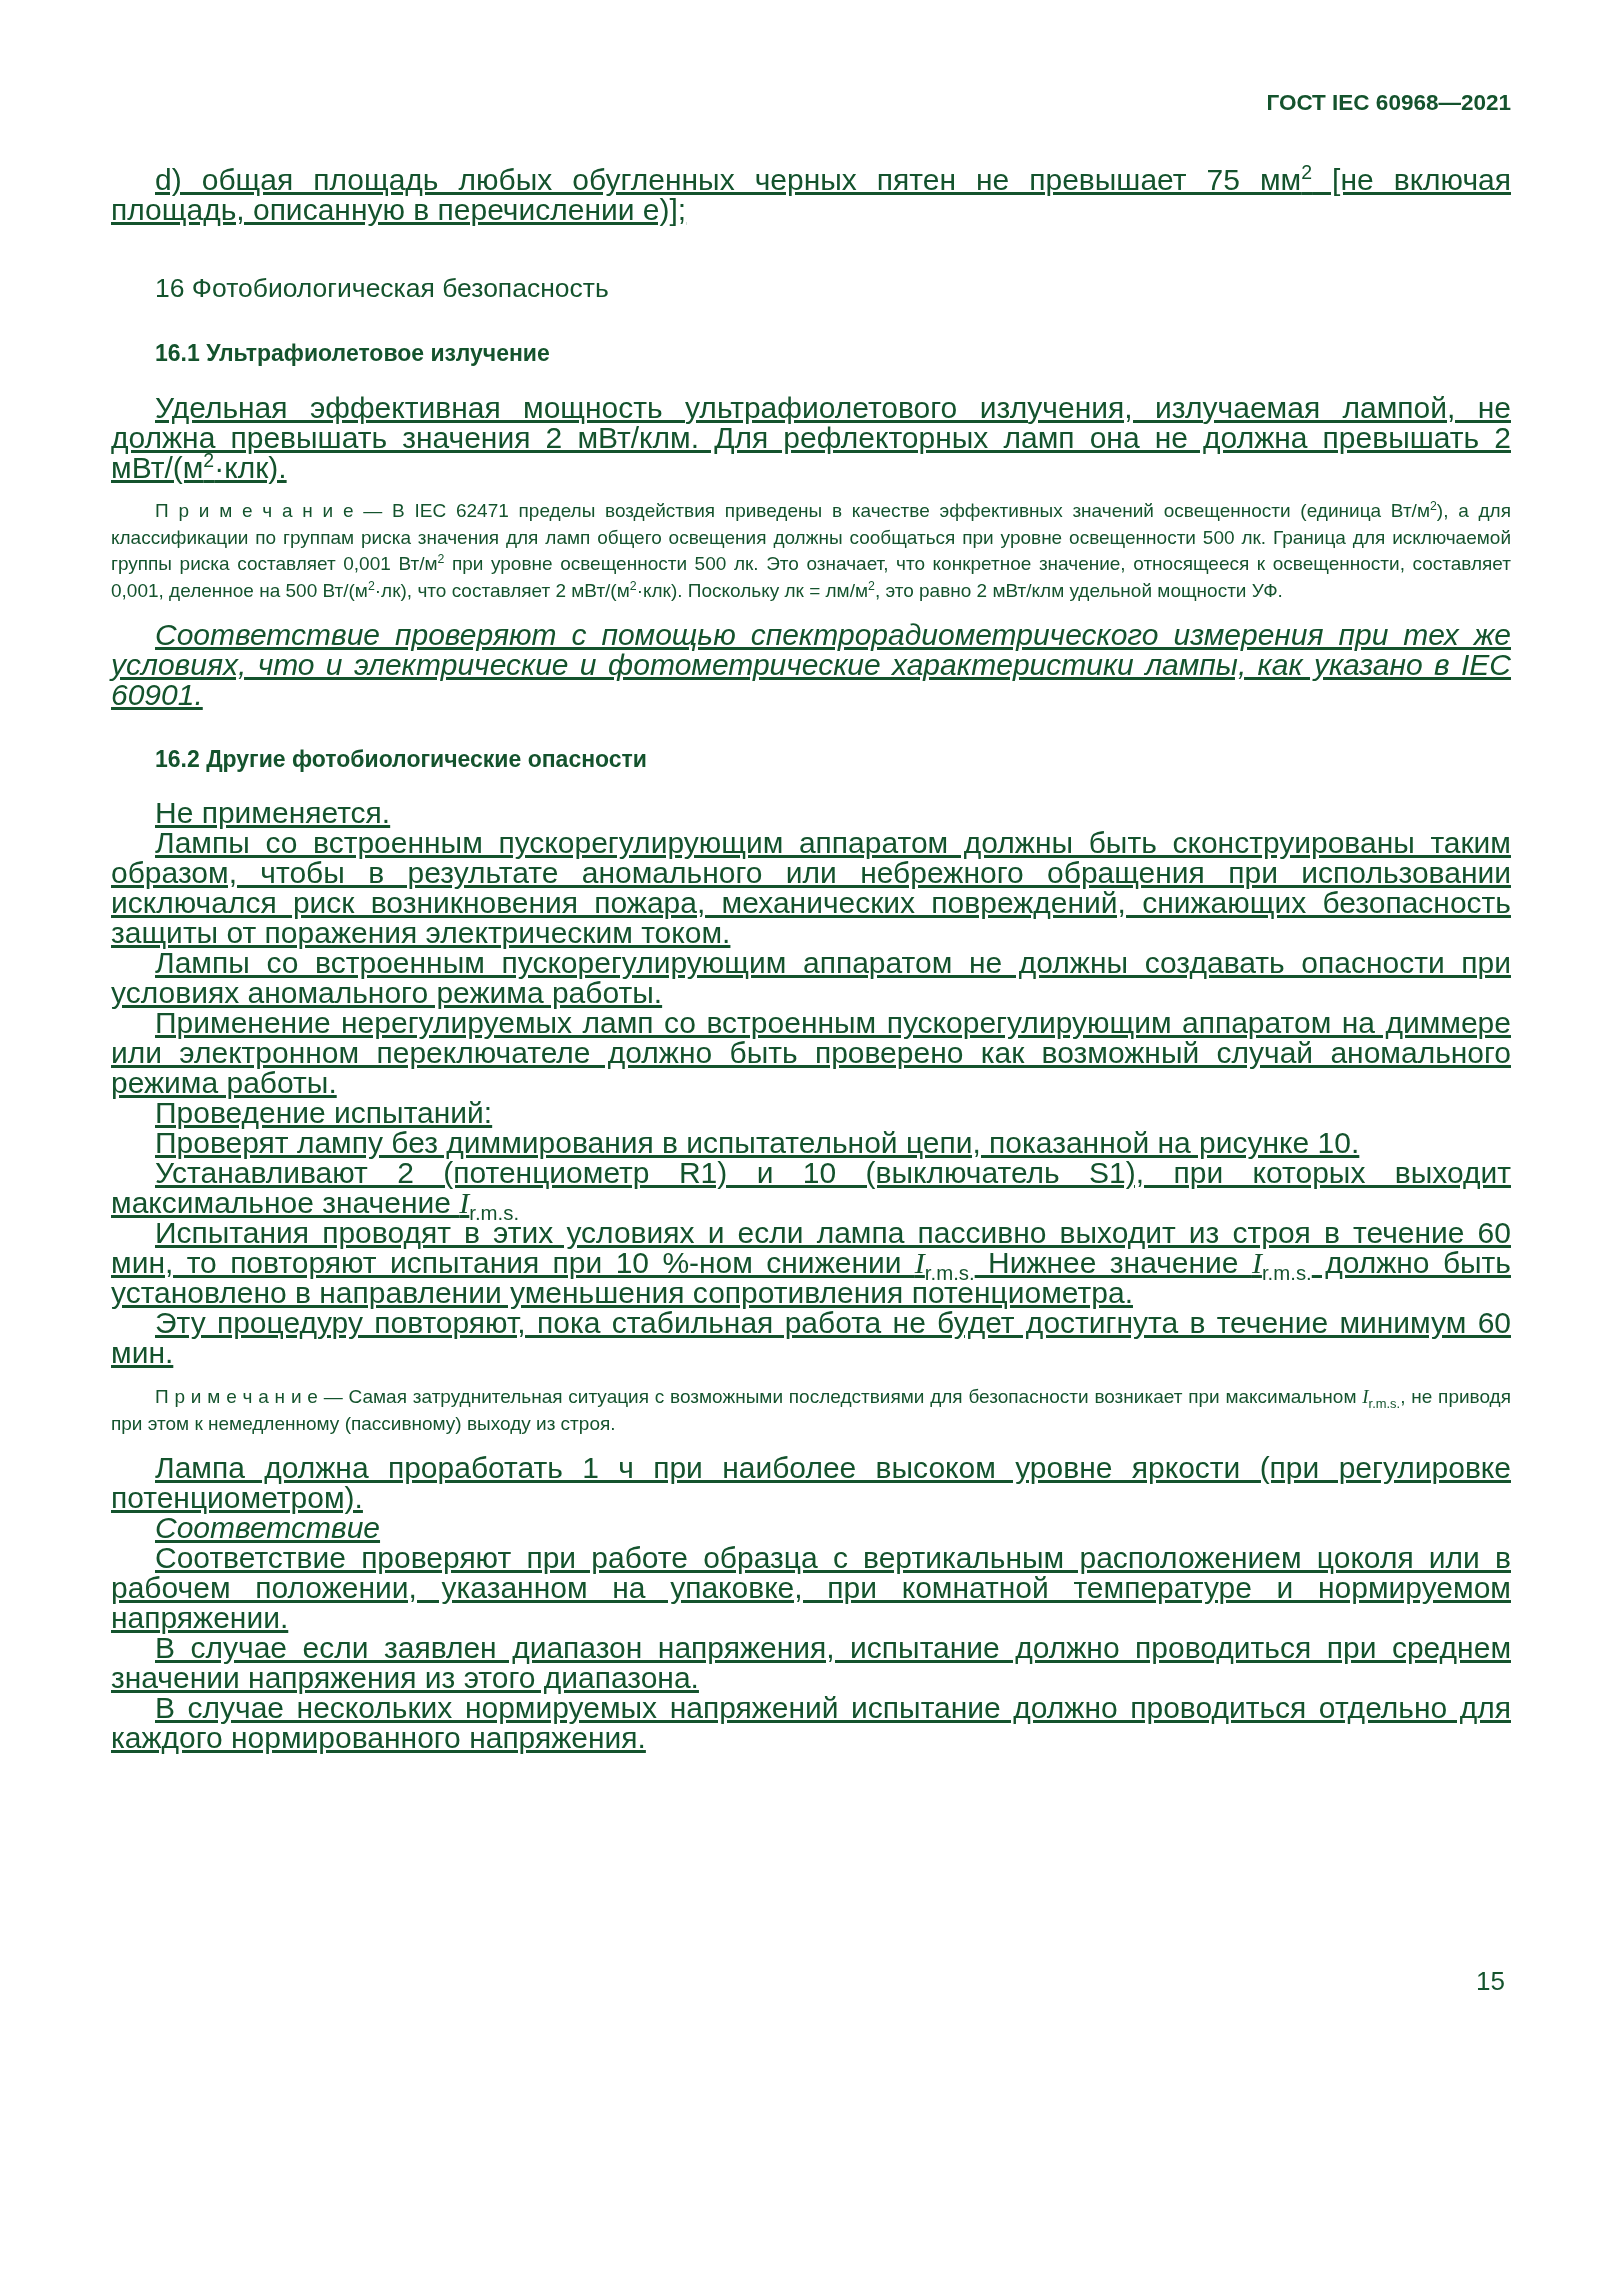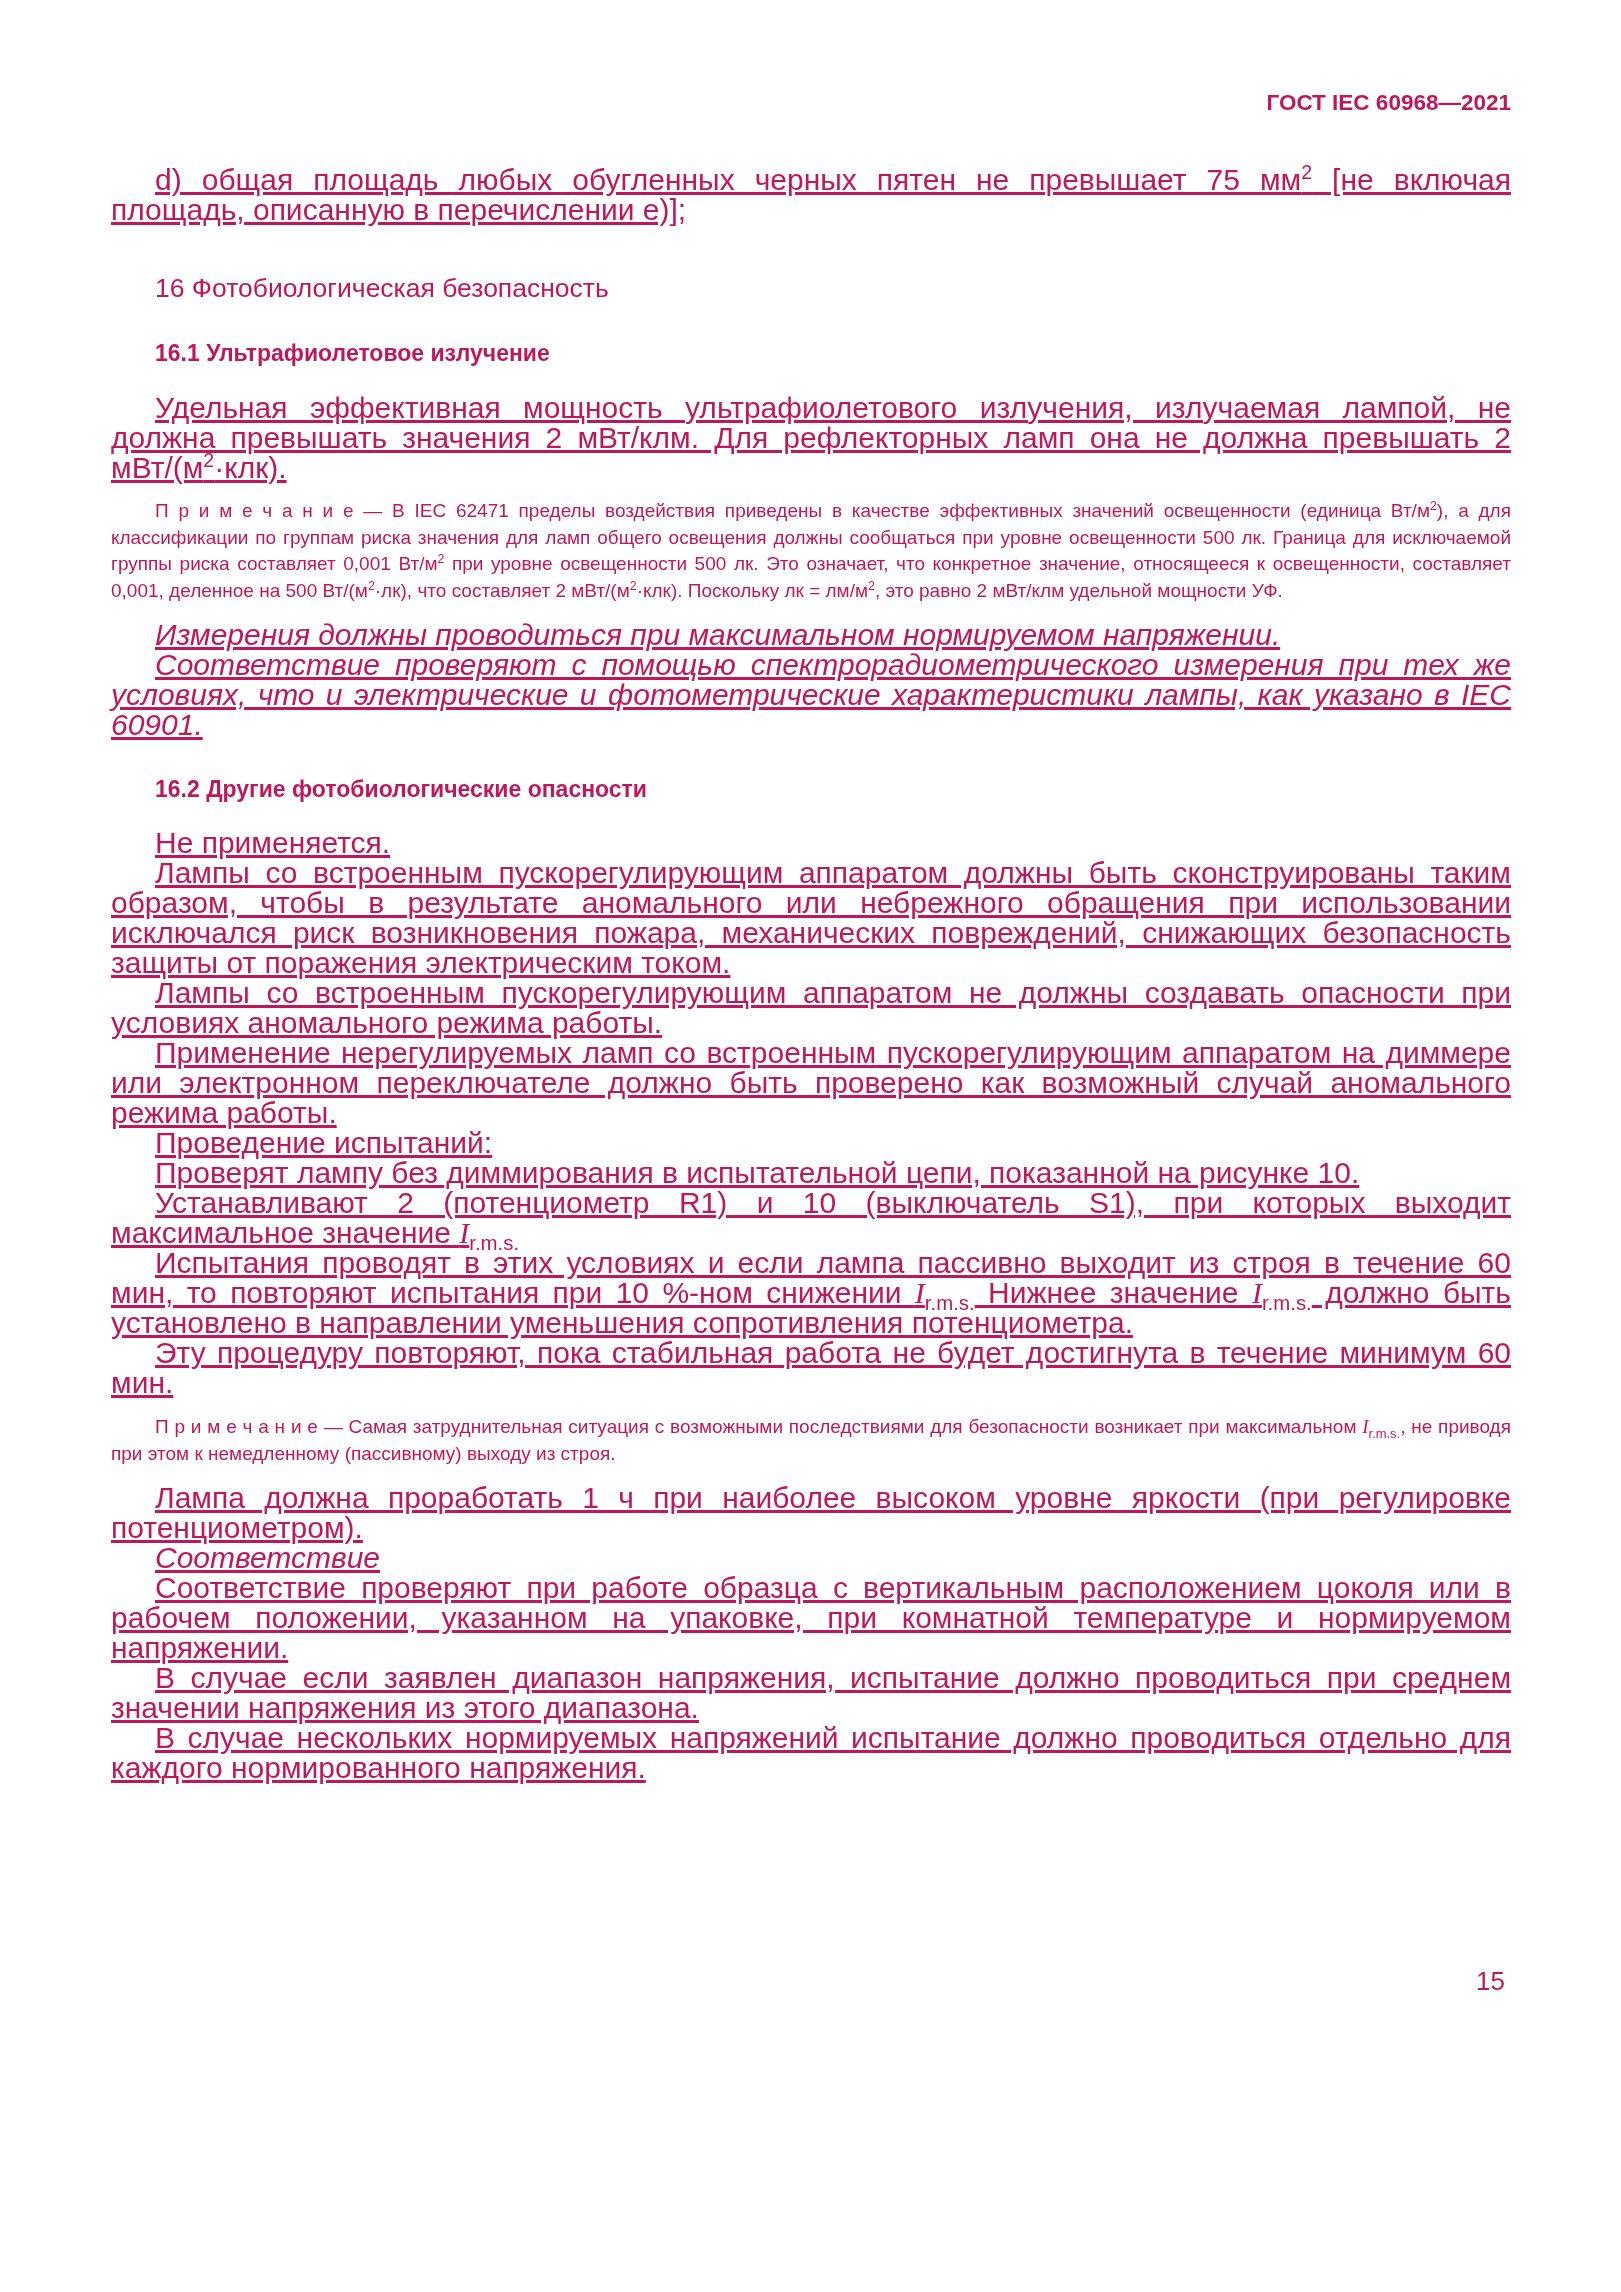--- a/index.html
+++ b/index.html
@@ -2,21 +2,21 @@
 <html><head>
 <meta charset="utf-8">
 <style>
   * { margin: 0; padding: 0; box-sizing: border-box; }
   html, body { background: #ffffff; }
   .page {
     position: relative;
     width: 1621px;
     height: 2103px;
     background: #ffffff;
-    color: #be185d;
+    color: #14532d;
     font-family: "Liberation Sans", sans-serif;
     overflow: hidden;
   }
   .content {
     position: absolute;
     left: 111px;
     top: 90px;
     width: 1400px;
   }
   .doc-header {
@@ -77,21 +77,20 @@
 
 
     <h1 class="h1">16 Фотобиологическая безопасность</h1>
 
     <h2 class="h2">16.1 Ультрафиолетовое излучение</h2>
 
     <p class="body"><span>Удельная эффективная мощность ультрафиолетового излучения, излучаемая лампой, не должна превышать значения 2 мВт/клм. Для рефлекторных ламп она не должна превышать 2 мВт/(м</span><sup>2</sup><span>·клк).</span></p>
 
     <div class="note"><span>П р и м е ч а н и е  — В IEC 62471 пределы воздействия приведены в качестве эффективных значений освещенности (единица Вт/м</span><sup>2</sup><span>), а для классификации по группам риска значения для ламп общего освещения должны сообщаться при уровне освещенности 500 лк. Граница для исключаемой группы риска составляет 0,001 Вт/м</span><sup>2</sup><span> при уровне освещенности 500 лк. Это означает, что конкретное значение, относящееся к освещенности, составляет 0,001, деленное на 500 Вт/(м</span><sup>2</sup><span>·лк), что составляет 2 мВт/(м</span><sup>2</sup><span>·клк). Поскольку лк = лм/м</span><sup>2</sup><span>, это равно 2 мВт/клм удельной мощности УФ.</span></div>
 
-    <p class="body italic">Измерения должны проводиться при максимальном нормируемом напряжении.</p>
     <p class="body italic">Соответствие проверяют с помощью спектрорадиометрического измерения при тех же условиях, что и электрические и фотометрические характеристики лампы, как указано в IEC 60901.</p>
 
     <h2 class="h2">16.2 Другие фотобиологические опасности</h2>
 
     <p class="body">Не применяется.</p>
 
 
     <p class="body">Лампы со встроенным пускорегулирующим аппаратом должны быть сконструированы таким образом, чтобы в результате аномального или небрежного обращения при использовании исключался риск возникновения пожара, механических повреждений, снижающих безопасность защиты от поражения электрическим током.</p>
     <p class="body">Лампы со встроенным пускорегулирующим аппаратом не должны создавать опасности при условиях аномального режима работы.</p>
     <p class="body">Применение нерегулируемых ламп со встроенным пускорегулирующим аппаратом на диммере или электронном переключателе должно быть проверено как возможный случай аномального режима работы.</p>

